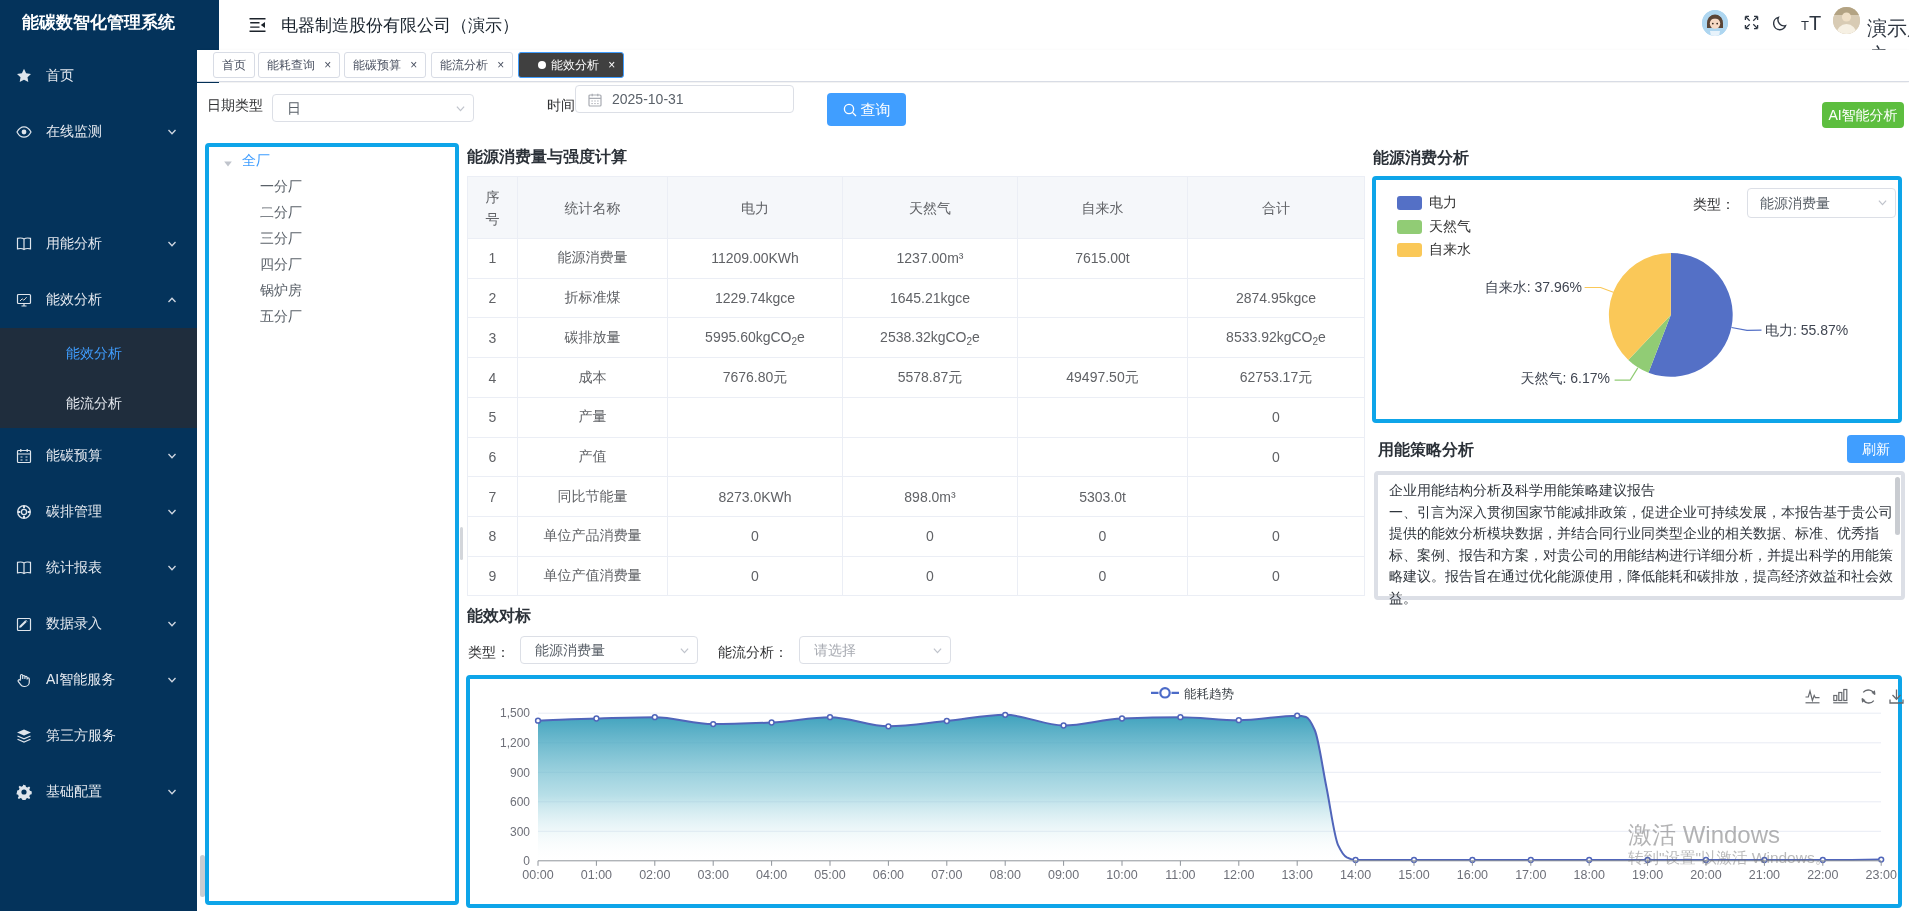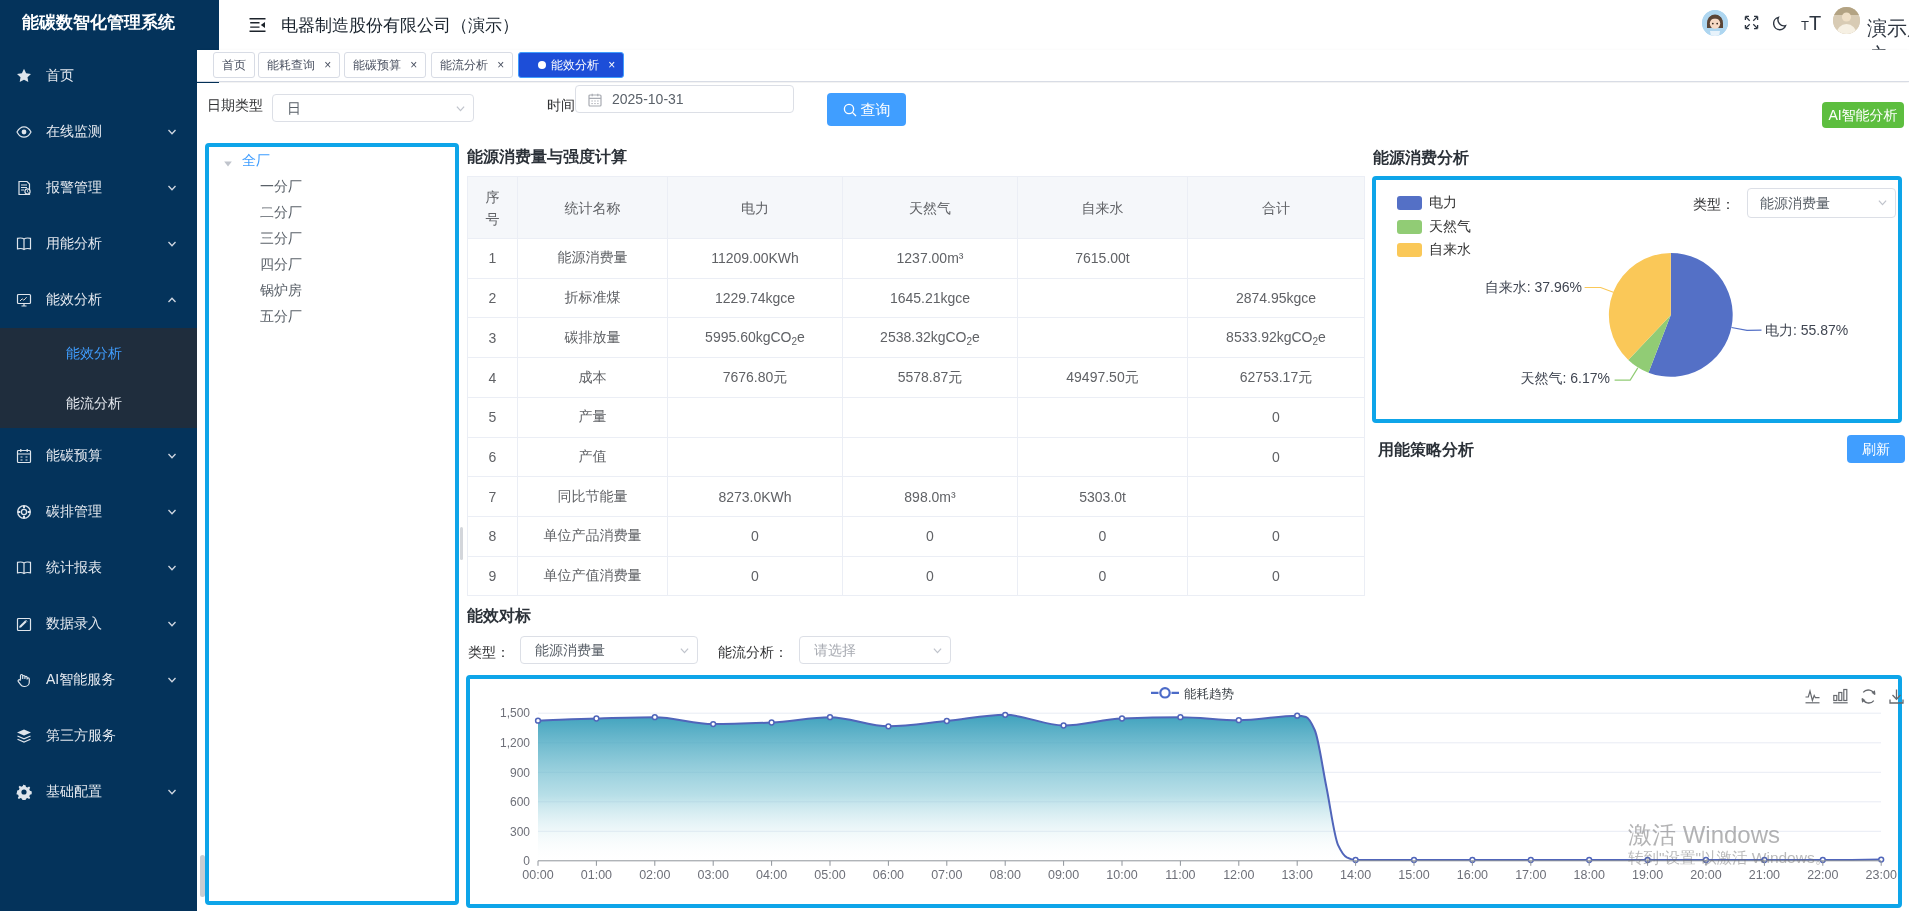--- a/index.html
+++ b/index.html
@@ -12,21 +12,21 @@
 .mi .ico { position:absolute; left:16px; top:50%; transform:translateY(-50%); width:16px; height:16px; }
 .mi .arr { position:absolute; right:20px; top:50%; transform:translateY(-50%); width:10px; height:10px; }
 #submenu { position:absolute; left:0; top:328px; width:197px; height:100px; background:#1f2d3d; }
 .smi { position:absolute; left:66px; width:130px; height:50px; line-height:50px; font-size:14px; color:#e6eaf0; }
 
 #topbar { position:absolute; left:197px; top:0; width:1712px; height:50px; background:#fff;margin-left:36px; }
 #htitle { position:absolute; left:48px; top:14px; font-size:17px; color:#18222c; }
 
 #tabsbar { position:absolute; left:197px; top:50px; width:1712px; height:32px; background:#fff; border-bottom:1px solid #d8dce5; box-shadow:0 1px 3px rgba(0,0,0,.08); }
 .tag { position:absolute; top:2px; height:26px; line-height:24px; border:1px solid #d8dce5; background:#fff; color:#495060; font-size:12px; padding:0 8px; border-radius:3px; }
-.tag.active { background:#1d4ed8; color:#fff; border-color:#409eff;padding-left:19px; }
+.tag.active { background:#404040; color:#fff; border-color:#409eff;padding-left:19px; }
 .tag .dot { display:inline-block; width:8px; height:8px; border-radius:50%; background:#fff; margin-right:5px; position:relative; top:0px; }
 .tag .x { margin-left:6px; font-size:12px; }
 
 #filterbar { position:absolute; left:197px; top:83px; width:1712px; height:54px; background:#fff; }
 .flabel { position:absolute; font-size:14px; color:#303133; top:14px; }
 .sel { position:absolute; height:28px; border:1px solid #dcdfe6; border-radius:4px; background:#fff; font-size:14px; color:#5a6169; line-height:26px; }
 .sel .chev { position:absolute; right:8px; top:9px; width:9px; height:9px; }
 
 #content { position:absolute; left:197px; top:137px; width:1712px; height:774px; background:#fff; }
 .card { position:absolute; background:#fff; border:4px solid #0ea5e9; border-radius:4px; }
@@ -56,32 +56,20 @@
         <path fill="#dfe5ec" d="M8 0.8 L10.1 5.2 L15 5.9 L11.5 9.3 L12.3 14.1 L8 11.8 L3.7 14.1 L4.5 9.3 L1 5.9 L5.9 5.2 Z"></path>
       </svg>
     <span class="txt">首页</span>
   </div>
   <div class="mi" style="top:104px">
     <svg class="ico" viewBox="0 0 16 16">
         <path fill="none" stroke="#dfe5ec" stroke-width="1.2" d="M1 8 C3 4.2 5.4 2.8 8 2.8 C10.6 2.8 13 4.2 15 8 C13 11.8 10.6 13.2 8 13.2 C5.4 13.2 3 11.8 1 8 Z"></path>
         <circle cx="8" cy="8" r="2.4" fill="#dfe5ec"></circle>
       </svg>
     <span class="txt">在线监测</span>
-    <svg class="arr" viewBox="0 0 10 10">
-        <path fill="none" stroke="#cfd6e0" stroke-width="1.3" d="M1.5 3 L5 6.8 L8.5 3"></path>
-      </svg>
-  </div>
-  <div class="mi" style="top:160px">
-    <svg class="ico" viewBox="0 0 16 16">
-        <path fill="none" stroke="#dfe5ec" stroke-width="1.2" d="M3 1.5 h8 l2.5 2.5 v10.5 h-10.5 z"></path>
-        <path stroke="#dfe5ec" stroke-width="1.1" d="M5 5 h6 M5 7.5 h6 M5 10 h3"></path>
-        <circle cx="11.5" cy="11.5" r="2.6" fill="#04335b" stroke="#dfe5ec" stroke-width="1.1"></circle>
-        <path stroke="#dfe5ec" stroke-width="1" d="M11.5 10.3 v1.4 l1 .7"></path>
-      </svg>
-    <span class="txt">报警管理</span>
     <svg class="arr" viewBox="0 0 10 10">
         <path fill="none" stroke="#cfd6e0" stroke-width="1.3" d="M1.5 3 L5 6.8 L8.5 3"></path>
       </svg>
   </div>
   <div class="mi" style="top:216px">
     <svg class="ico" viewBox="0 0 16 16">
         <path fill="none" stroke="#dfe5ec" stroke-width="1.2" d="M8 3 C6.5 1.9 4 1.8 1.5 2.3 V12.8 C4 12.3 6.5 12.4 8 13.5 C9.5 12.4 12 12.3 14.5 12.8 V2.3 C12 1.8 9.5 1.9 8 3 Z M8 3 V13.2"></path>
       </svg>
     <span class="txt">用能分析</span>
     <svg class="arr" viewBox="0 0 10 10">
@@ -378,20 +366,24 @@
       <polyline points="355.5,147.5 371,150.4 385.5,150.2" fill="none" stroke="#5470c6" stroke-width="1.2"></polyline>
       <polyline points="261.8,187.9 254.2,200.1 238.6,200.1" fill="none" stroke="#91cc75" stroke-width="1.2"></polyline>
       <polyline points="237.3,112.2 224.6,107.5 208.6,107.5" fill="none" stroke="#fac858" stroke-width="1.2"></polyline>
       <text x="389" y="154.5" font-size="14" fill="#404652" font-family="Liberation Sans">电力: 55.87%</text>
       <text x="234" y="203" font-size="14" fill="#404652" font-family="Liberation Sans" text-anchor="end">天然气: 6.17%</text>
       <text x="206" y="111.8" font-size="14" fill="#404652" font-family="Liberation Sans" text-anchor="end">自来水: 37.96%</text>
     </svg>
   </div>
   <div class="sect-title" style="left:1181px;top:303px;">用能策略分析</div>
   <div class="btn-blue" style="left:1650px;top:298px;width:58px;height:28px;line-height:28px;">刷新</div>
+  <div class="card" style="left:1177px;top:334px;width:531px;height:129px;border-color:#dcdfe6;">
+    <div id="strategy-text" style="left:11px;top:5px;width:505px;">企业用能结构分析及科学用能策略建议报告<br>一、引言为深入贯彻国家节能减排政策，促进企业可持续发展，本报告基于贵公司提供的能效分析模块数据，并结合同行业同类型企业的相关数据、标准、优秀指标、案例、报告和方案，对贵公司的用能结构进行详细分析，并提出科学的用能策略建议。报告旨在通过优化能源使用，降低能耗和碳排放，提高经济效益和社会效益。</div>
+    <div class="sbthumb" style="right:1px;top:2px;width:5px;height:58px;"></div>
+  </div>
 
   <div class="sect-title" style="left:270px;top:469px;">能效对标</div>
   <div class="flabel" style="left:271px;top:507px;">类型：</div>
   <div class="sel" style="left:323px;top:499px;width:178px;padding-left:14px;">能源消费量
     <svg class="chev" viewBox="0 0 10 10">
         <path fill="none" stroke="#c0c4cc" stroke-width="1.4" d="M1 3 L5 7.4 L9 3"></path>
       </svg>
   </div>
   <div class="flabel" style="left:521px;top:507px;">能流分析：</div>
   <div class="sel" style="left:602px;top:499px;width:152px;padding-left:14px;color:#a8abb2;">请选择

